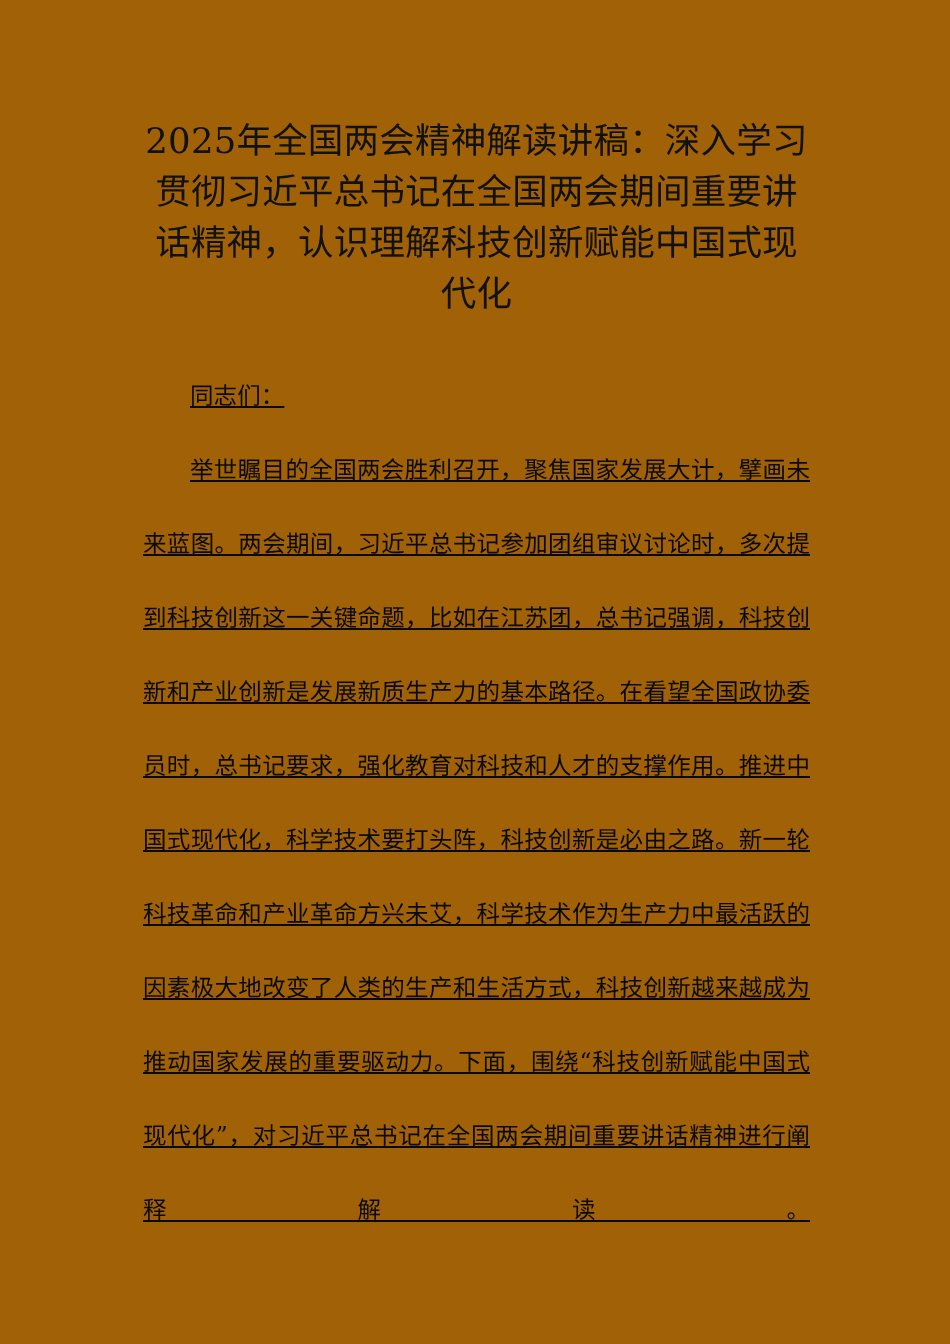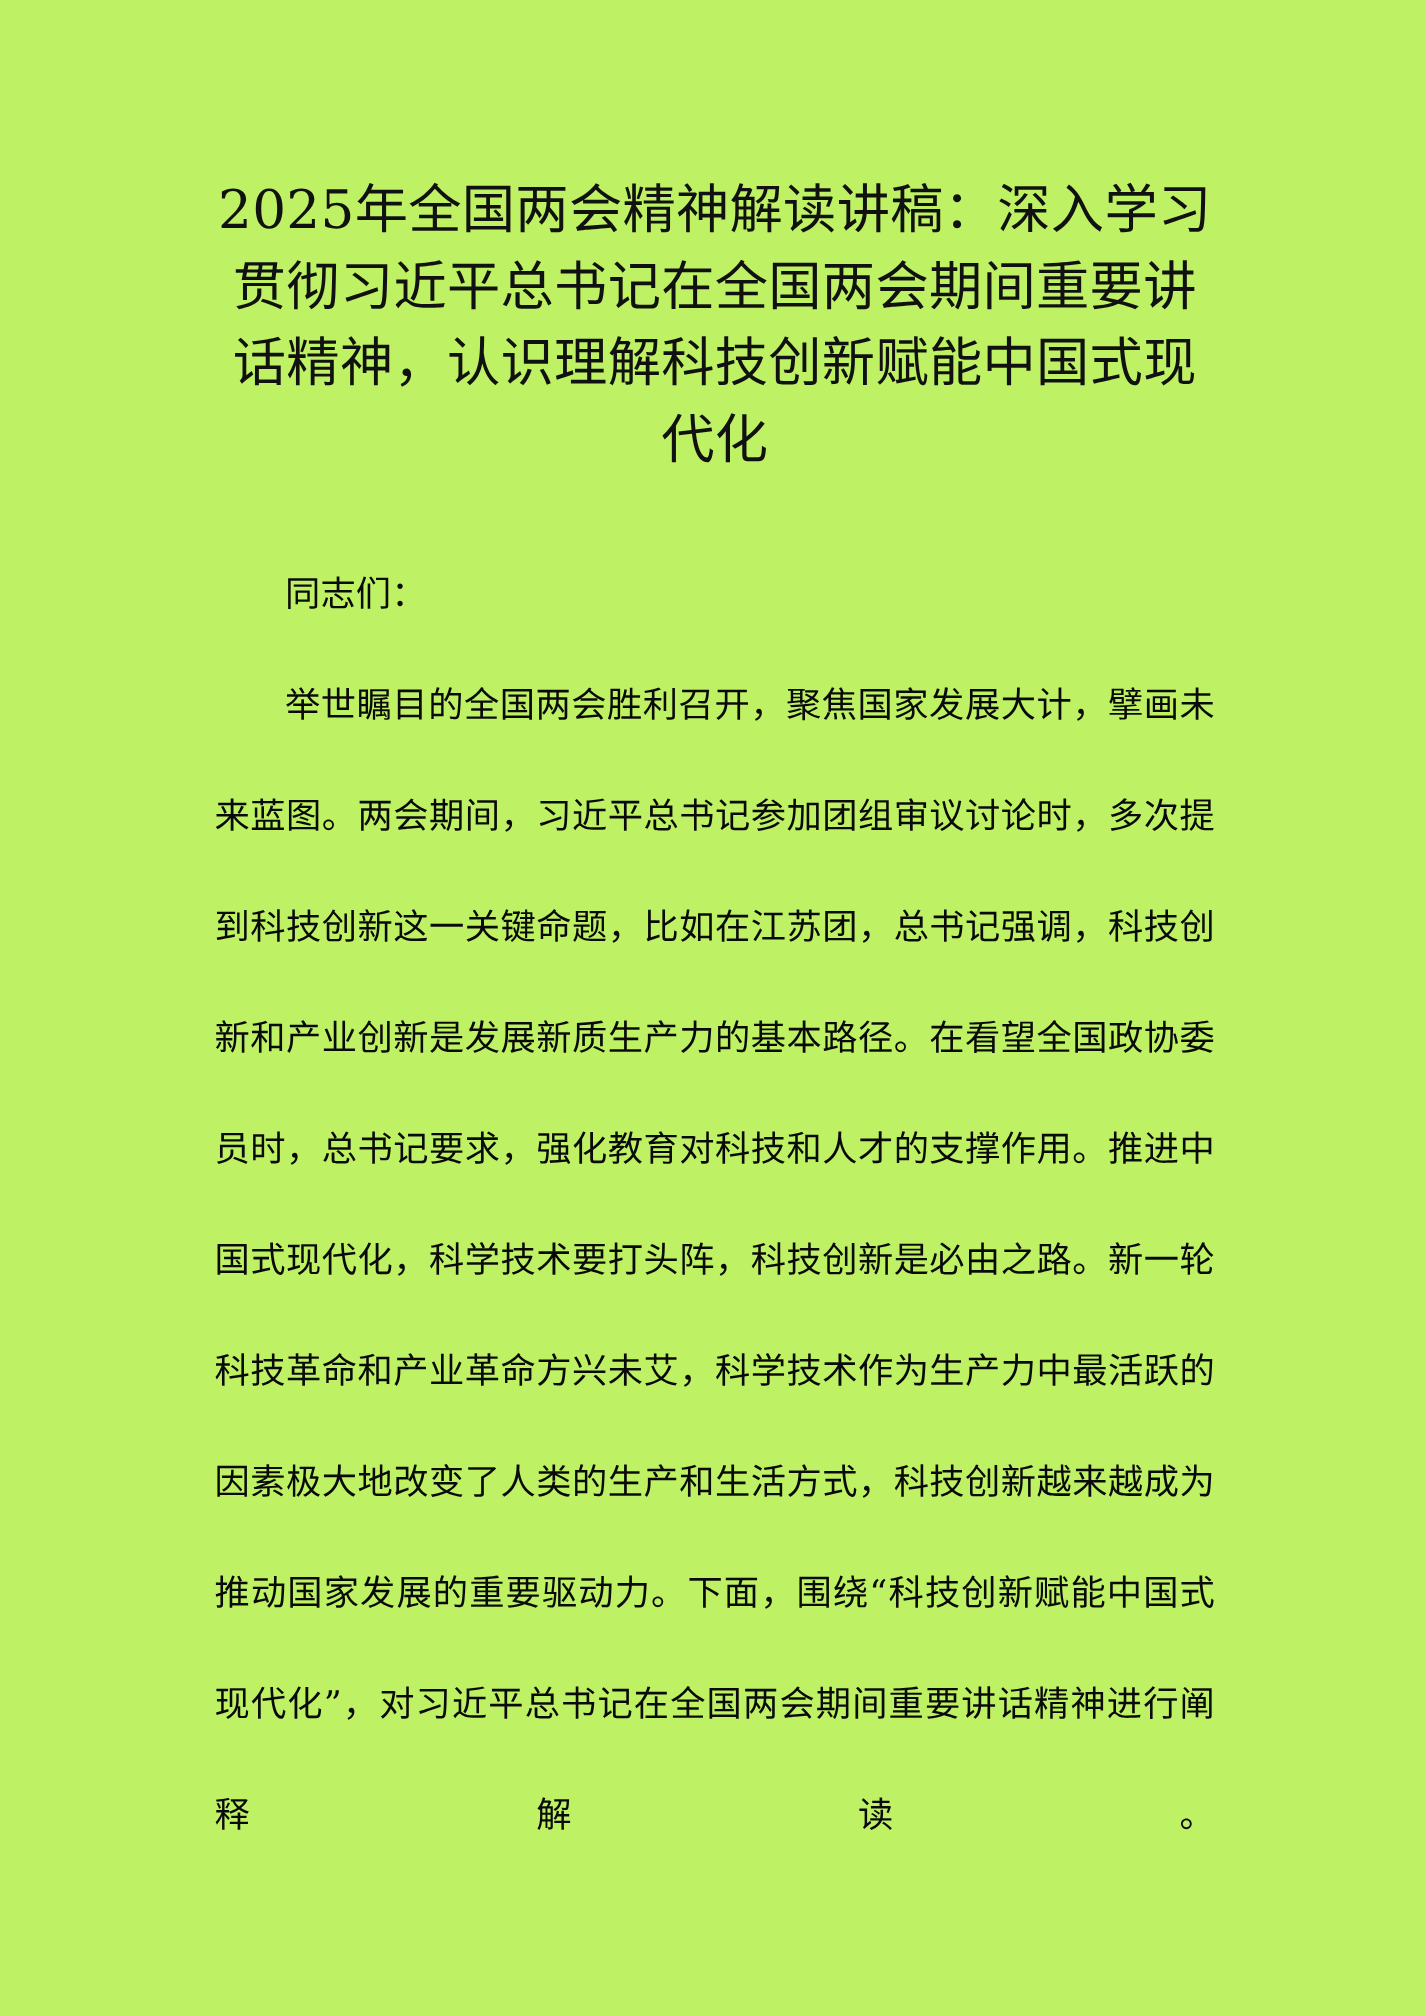--- a/index.html
+++ b/index.html
@@ -14,21 +14,21 @@
     overflow: hidden;
     font-family: "DejaVu Serif", "Liberation Serif", serif;
     color: #000000;
     -webkit-font-smoothing: antialiased;
   }
 
   .page {
     position: relative;
     width: 950px;
     height: 1344px;
-    background: #bef264;
+    background: #a16207;
     box-sizing: border-box;
   }
 
   .page-body {
     position: absolute;
     left: 143px;
     top: 0;
     width: 667px;
   }
 
@@ -58,20 +58,21 @@
     font-family: "DejaVu Serif", "Liberation Serif", serif;
     font-weight: 400;
     font-size: 23.5px;
     line-height: 74px;
     text-align: justify;
     text-justify: inter-ideograph;
     text-indent: 2em;
     color: #0a0a0a;
     letter-spacing: 0.1px;
     word-break: break-all;
+    text-decoration: underline;
   }
 
   p.para.greeting {
     text-indent: 2em;
   }
 
   
   p.para::after {
     content: "";
     display: inline-block;

